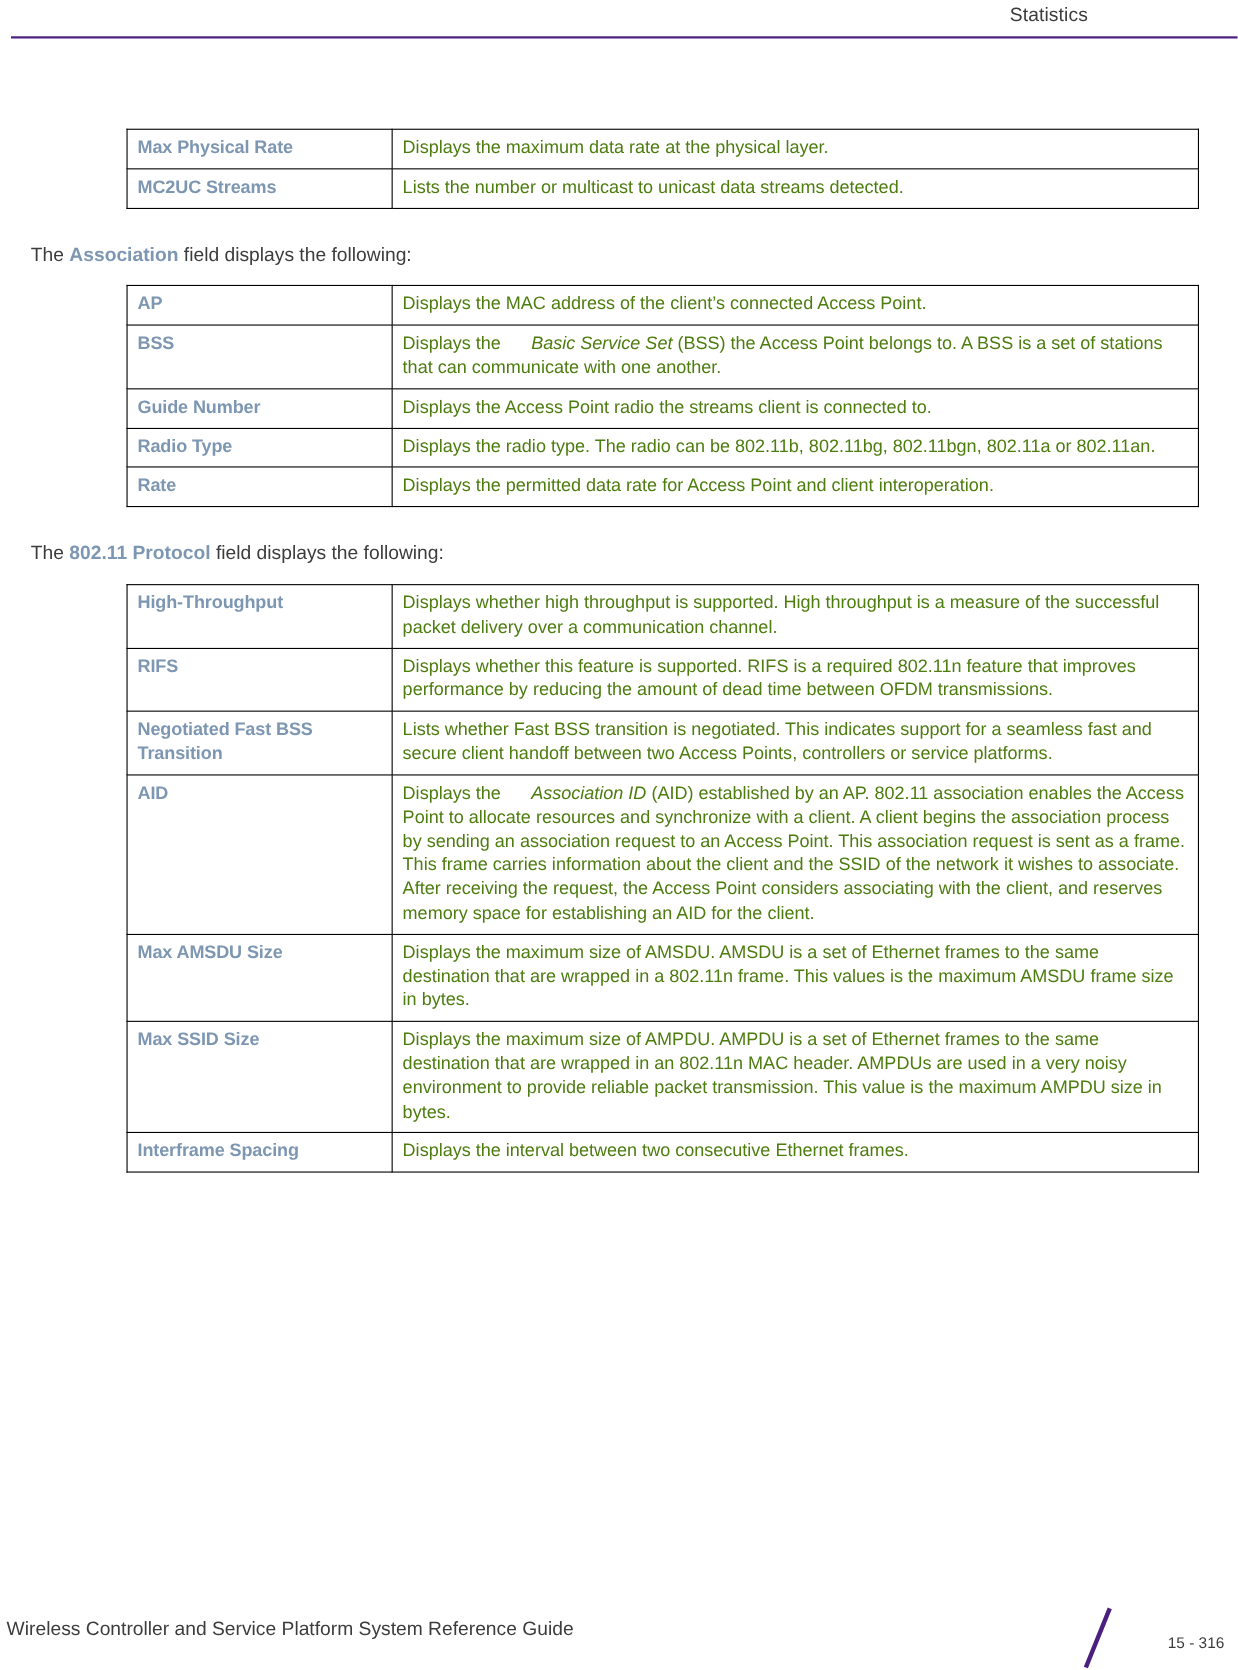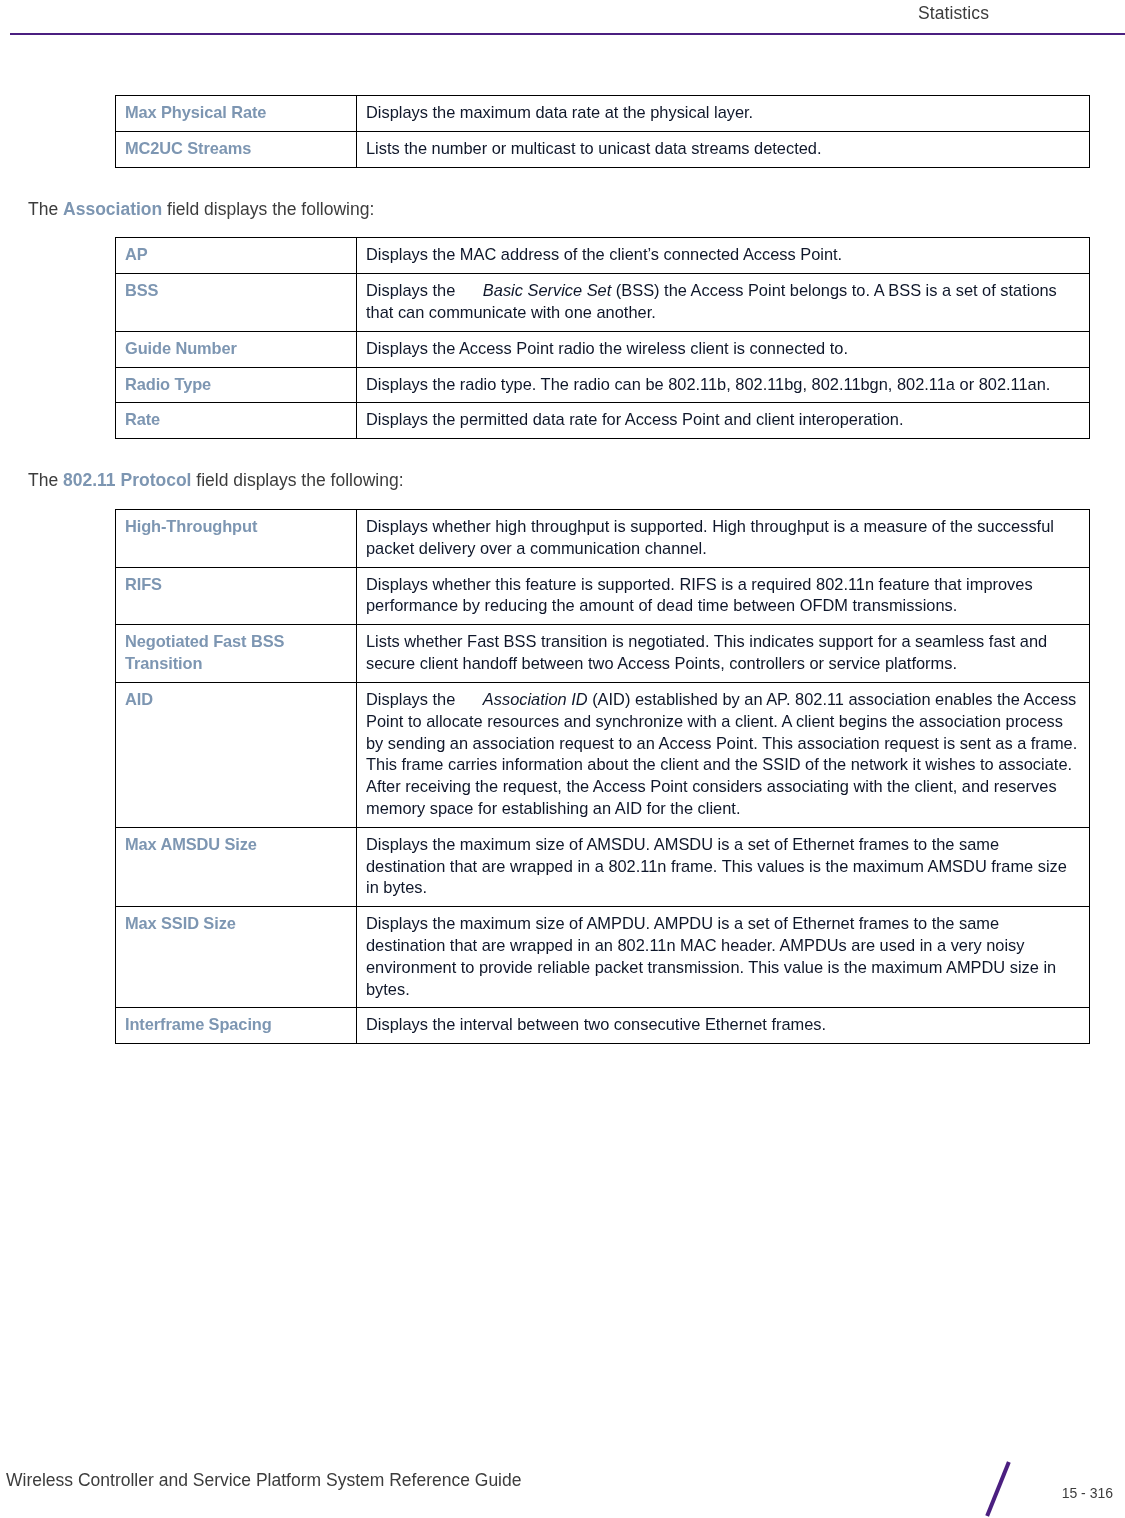--- a/index.html
+++ b/index.html
@@ -47,39 +47,39 @@
     top: 33px;
     width: 1125px;
     height: 2px;
     background: #4b1f80;
   }
 
   
   .content {
     position: absolute;
     left: 0;
-    top: 26px;
+    top: 48px;
     width: 1125px;
   }
 
   
   .spec-table {
     border-collapse: collapse;
     table-layout: fixed;
     width: 936px;
     margin-left: 115px;
     border: 1.6px solid #000000;
   }
   .spec-table td {
     border: 1.3px solid #000000;
     vertical-align: top;
     padding: 6px 9px 7px 9px;
     font-size: 16.4px;
     line-height: 1.33;
-    color: #0f172a;
+    color: #4d7c0f;
   }
   .spec-table td.label-cell {
     width: 222px;
     color: #7d96b2;
     font-weight: bold;
     letter-spacing: -0.1px;
   }
   .spec-table td.desc-cell {
     width: 714px;
   }
@@ -194,21 +194,21 @@
             <tr>
               <td class="label-cell">AP</td>
               <td class="desc-cell"><span>Displays the MAC address of the client’s connected Access Point.</span></td>
             </tr>
             <tr>
               <td class="label-cell">BSS</td>
               <td class="desc-cell"><span>Displays the </span><em>Basic Service Set</em><span> (BSS) the Access Point belongs to. A BSS is a set of stations that can communicate with one another.</span></td>
             </tr>
             <tr>
               <td class="label-cell">Guide Number</td>
-              <td class="desc-cell"><span>Displays the Access Point radio the wireless client is connected to.</span></td>
+              <td class="desc-cell"><span>Displays the Access Point radio the streams client is connected to.</span></td>
             </tr>
             <tr>
               <td class="label-cell">Radio Type</td>
               <td class="desc-cell"><span>Displays the radio type. The radio can be 802.11b, 802.11bg, 802.11bgn, 802.11a or 802.11an.</span></td>
             </tr>
             <tr>
               <td class="label-cell">Rate</td>
               <td class="desc-cell"><span>Displays the permitted data rate for Access Point and client interoperation.</span></td>
             </tr>
           </tbody>

